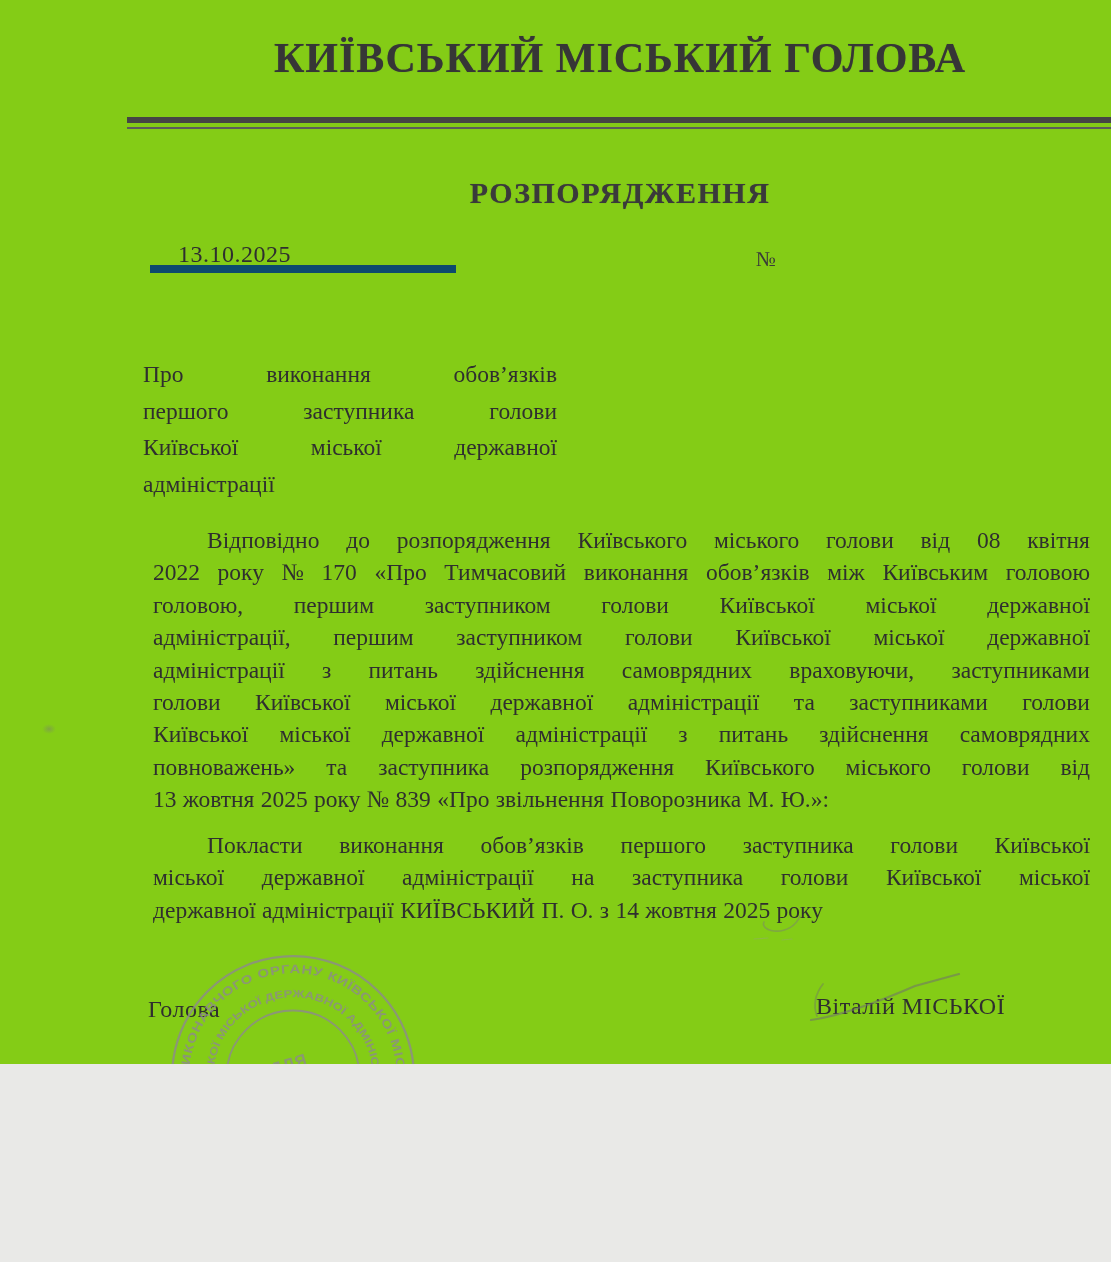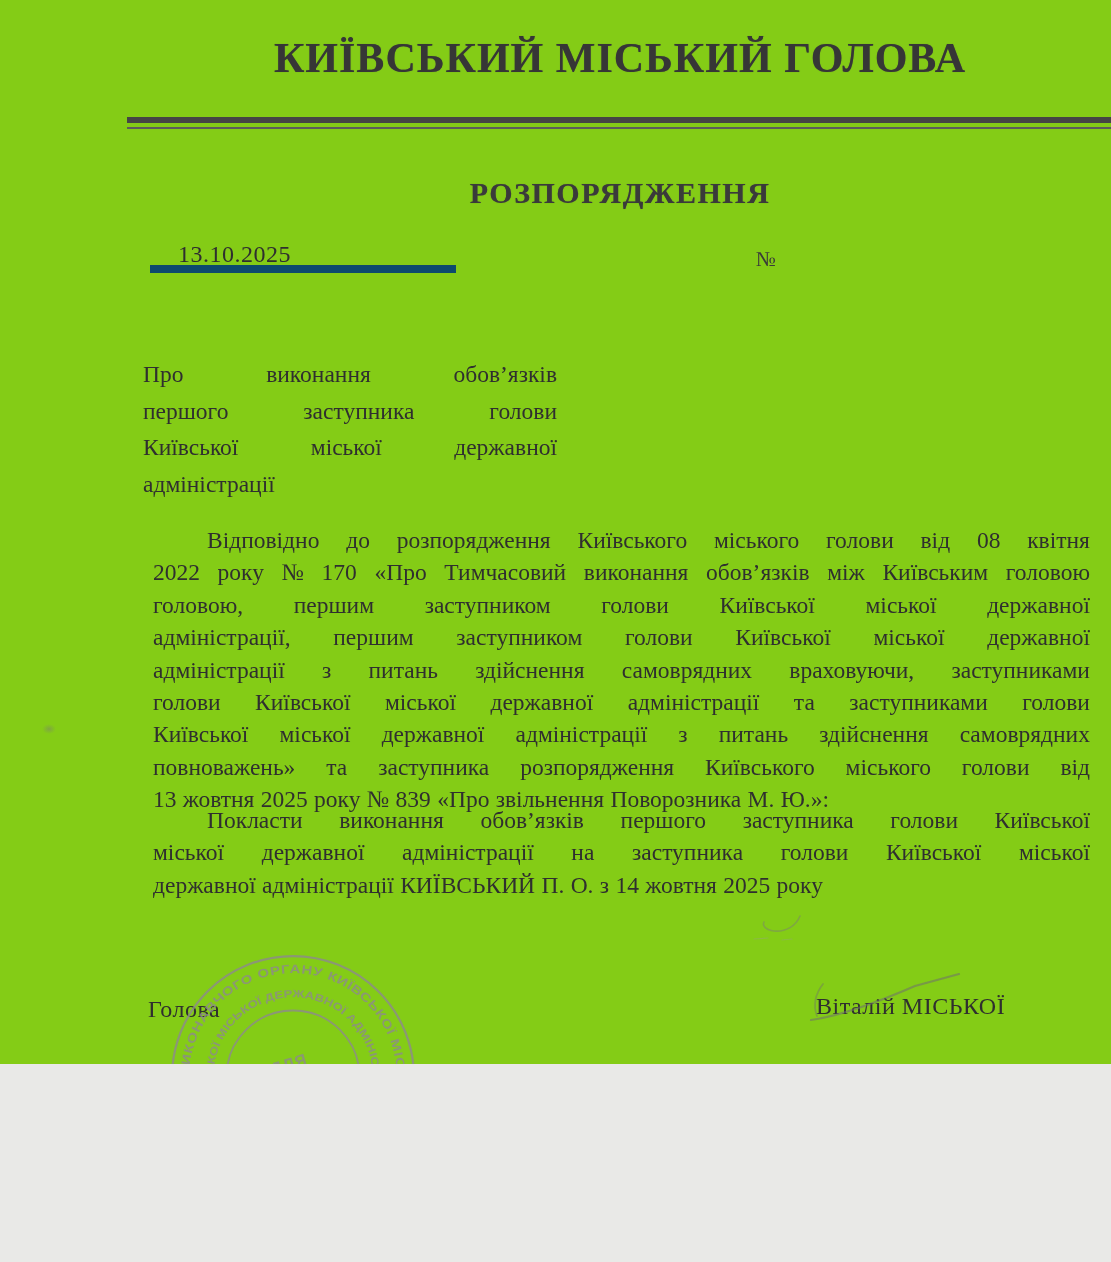--- a/index.html
+++ b/index.html
@@ -55,21 +55,21 @@
 
   .subject{
     position:absolute;left:143px;top:356px;width:414px;
     font-size:23.5px;line-height:36.5px;
   }
   .para{
     position:absolute;left:153px;width:937px;
     font-size:23.5px;line-height:32.4px;
   }
   .para1{top:524px;font-family:Liberation Serif, serif;}
-  .para2{top:804px;text-align:center;}
+  .para2{top:829px;text-align:center;}
 
   .jline{display:flex;justify-content:space-between;}
   .jline span{white-space:pre;}
   .jline.last{justify-content:flex-start;}
   .jline.last span{margin-right:.27em;}
   .indent .jline:first-child span:first-child{margin-left:54px;}
   .subject .jline.last span{margin-right:.25em;}
 
   .sig-title{
     position:absolute;left:148px;top:996px;

